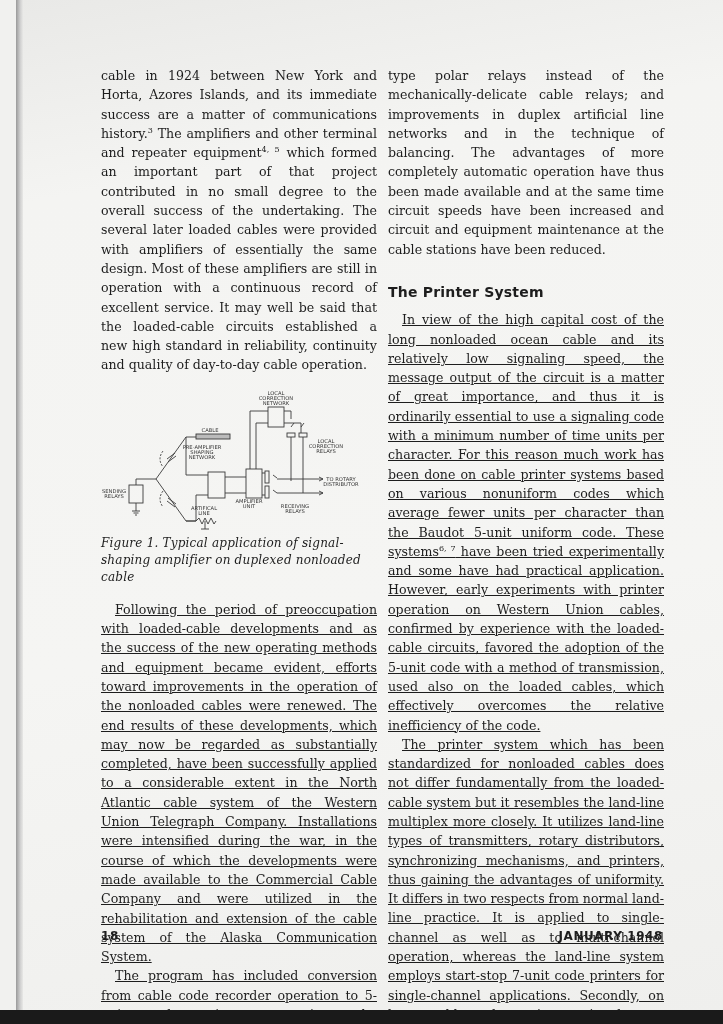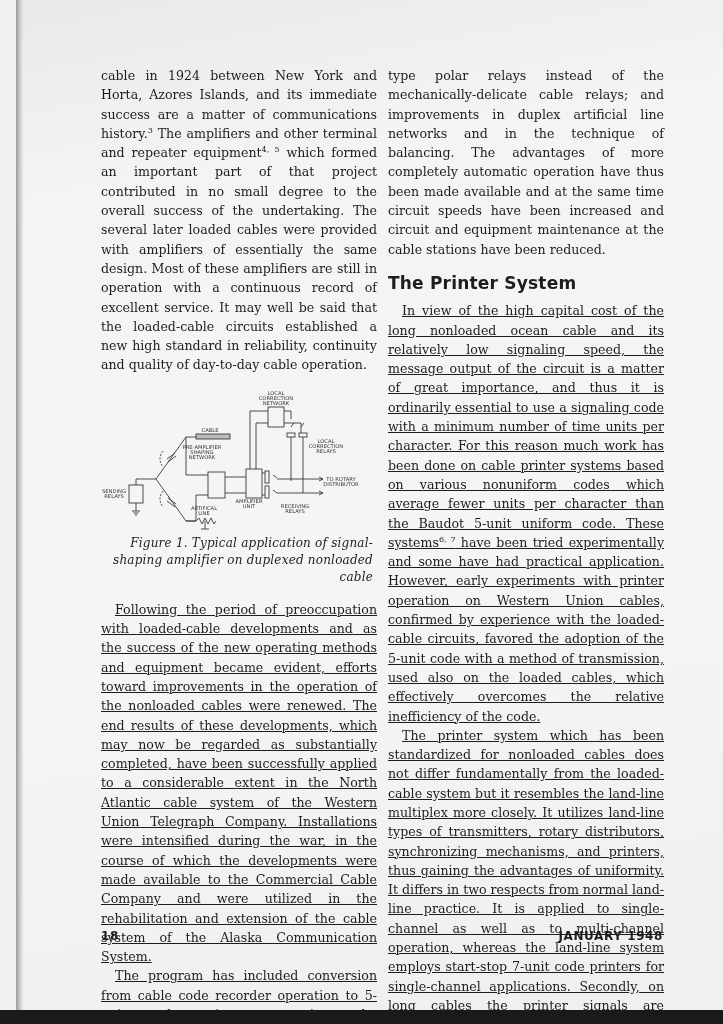--- a/index.html
+++ b/index.html
@@ -20,27 +20,27 @@
   .bottom-bar { position:absolute; left:0; top:1010px; width:723px; height:14px; background:#1a1a1a; }
 
   .col { position:absolute; width:276px; font-size:12.6px; line-height:19.3px; text-align:justify; }
   .col p { margin:0; text-indent:0; }
   .col p.ind { text-indent:14px;text-decoration:underline; }
   .colL { left:85px; top:66px; }
   .colR { left:372px; top:66px; }
 
   .heading {
     font-family:"DejaVu Sans", "Liberation Sans", sans-serif;
-    font-weight:bold; font-size:17px; margin:15px 0 8px 0; letter-spacing:0.2px;
+    font-weight:bold; font-size:14px; margin:24px 0 8px 0; letter-spacing:0.2px;
   }
   sup { font-size:8px; line-height:0; vertical-align:super; }
 
   .figure { position:relative; width:276px; height:142px; margin:14px 0 4px 0; }
   .figure svg { position:absolute; left:0; top:0; }
-  .caption { font-style:italic; font-size:12px; line-height:17px; text-align:right; margin:4px 4px 14px 0; letter-spacing:0.2px; }
+  .caption { font-style:italic; font-size:12px; line-height:17px; text-align:left; margin:4px 4px 14px 0; letter-spacing:0.2px; }
   .lbl { font-family:"DejaVu Sans", "Liberation Sans", sans-serif; font-size:5.2px; fill:#333; }
 
   .folio { position:absolute; top:929px; font-family:"DejaVu Sans","Liberation Sans",sans-serif; font-weight:bold; font-size:12px; letter-spacing:0.6px; }
   .folio-left { left:85px; }
   .folio-right { right:76px;text-align:center; }
 </style>
 </head>
 <body>
 
 <div class="page">

